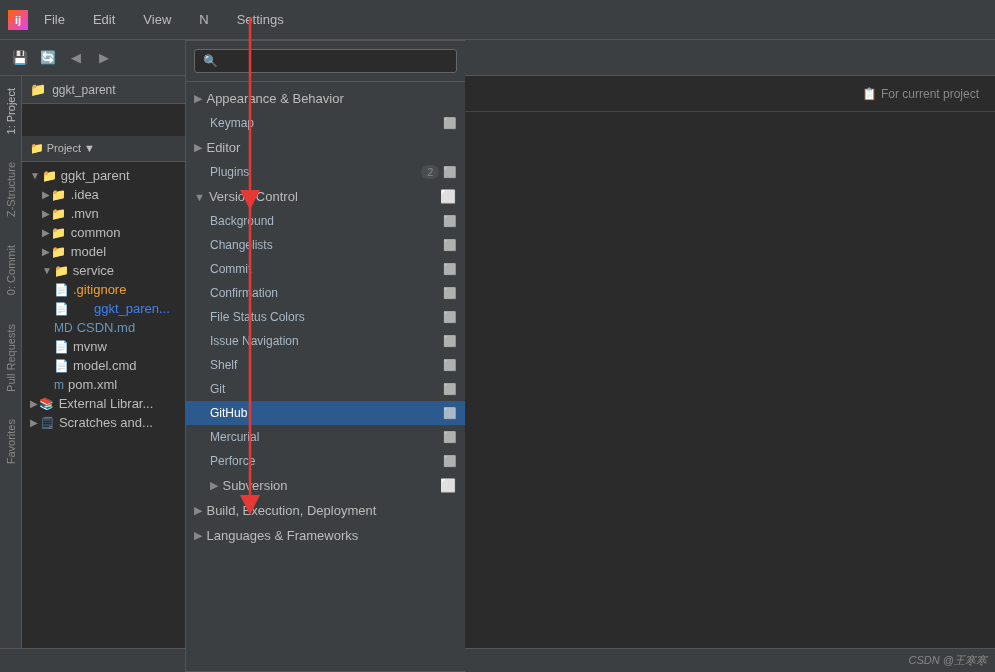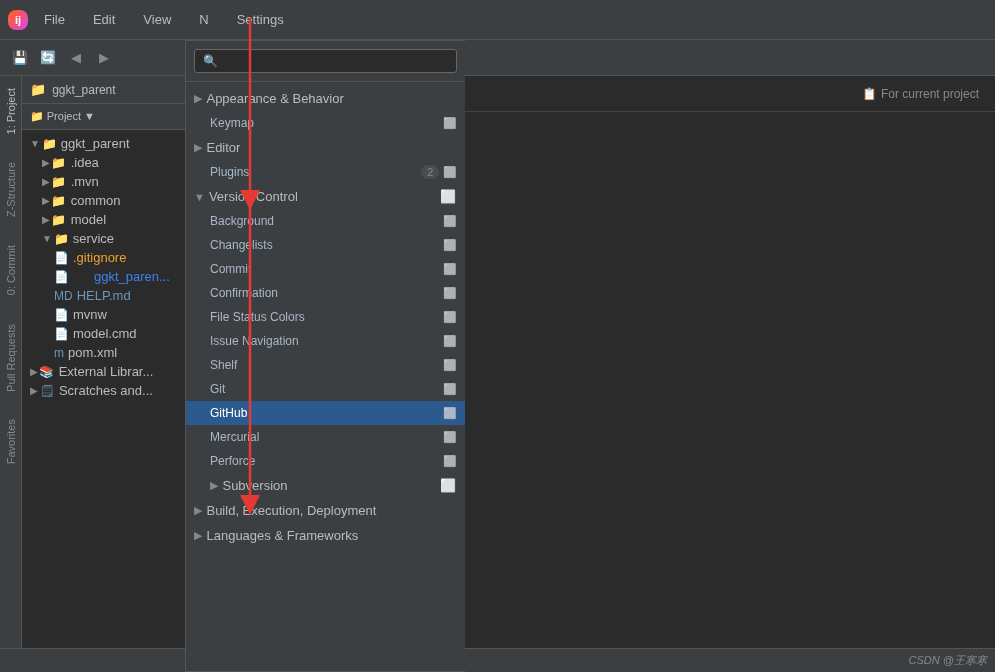--- a/index.html
+++ b/index.html
@@ -19,21 +19,21 @@
       height: 40px;
       background: #3c3f41;
       display: flex;
       align-items: center;
       padding: 0 8px;
       border-bottom: 1px solid #555;
     }
     .title-bar-logo {
       width: 20px; height: 20px;
       background: linear-gradient(135deg, #f60, #e040fb);
-      border-radius: 8px;
+      border-radius: 0;
       margin-right: 8px;
       display: flex; align-items: center; justify-content: center;
       color: white; font-weight: bold; font-size: 11px;
     }
     .menu-bar {
       display: flex;
       gap: 12px;
     }
     .menu-item {
       padding: 4px 8px;
@@ -302,21 +302,21 @@
     <div class="vertical-tab-label">0: Commit</div>
     <div class="vertical-tab-label">Pull Requests</div>
     <div class="vertical-tab-label">Favorites</div>
   </div>
 
   <div class="project-panel">
     <div class="project-header">
       <span class="folder-icon">📁</span>
       <span class="project-title">ggkt_parent</span>
     </div>
-    <div class="project-header" style="background:#3a3d3f; font-size:11px;">
+    <div class="project-header" style="background:#3a3d3f; font-size:11px;margin-top:32px;">
       <span>📁 <span>Project</span> ▼</span>
     </div>
     <div class="project-tree">
 
       <div class="tree-item tree-indent-1">
         <span class="chevron">▼</span>
         <span class="tree-icon folder-icon">📁</span>
         <span>ggkt_parent</span>
       </div>
 
@@ -355,21 +355,21 @@
         <span style="color:#f0a030;">.gitignore</span>
       </div>
 
       <div class="tree-item tree-indent-3">
         <span class="tree-icon file-icon-orange">📄</span>
         <span style="color:#3b82f6;margin-left:21px;">ggkt_paren...</span>
       </div>
 
       <div class="tree-item tree-indent-3">
         <span class="tree-icon" style="color:#6897bb;">MD</span>
-        <span style="color:#6897bb;">HELP.md</span>
+        <span style="color:#6897bb;">CSDN.md</span>
       </div>
 
       <div class="tree-item tree-indent-3">
         <span class="tree-icon">📄</span>
         <span>mvnw</span>
       </div>
 
       <div class="tree-item tree-indent-3">
         <span class="tree-icon">📄</span>
         <span>model.cmd</span>

